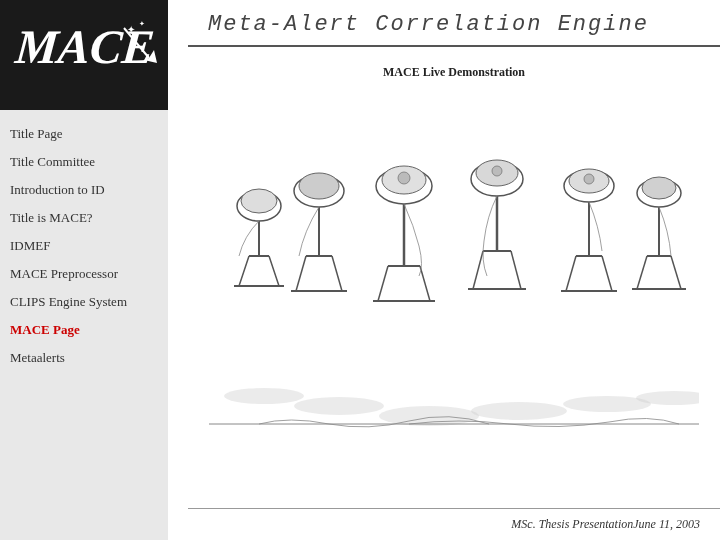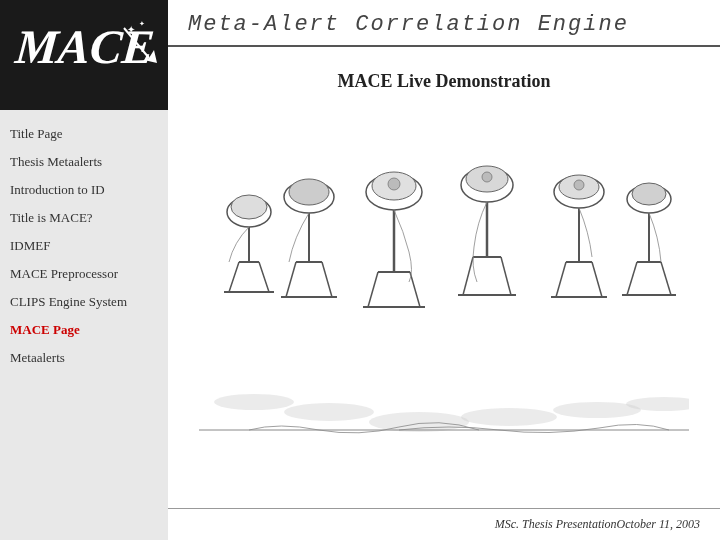--- a/index.html
+++ b/index.html
@@ -57,41 +57,42 @@
       color: #cc0000;
       font-weight: bold;
     }
 
     
     .main {
       flex: 1;
       display: flex;
       flex-direction: column;
       background: #ffffff;
+      margin-left: 20px;
     }
 
     .header {
       padding: 12px 20px 8px 20px;
       border-bottom: 2px solid #555;
     }
 
     .header-title-text {
       font-family: 'Courier New', Courier, monospace;
       font-size: 22px;
       color: #444;
       letter-spacing: 2px;
       font-style: italic;
     }
 
     .subtitle {
       text-align: center;
-      font-size: 18px;
+      font-size: 12px;
       font-weight: bold;
       color: #222;
-      padding: 24px 0 4px 0;
+      padding: 18px 0 4px 0;
     }
 
     .content-area {
       flex: 1;
       display: flex;
       align-items: center;
       justify-content: center;
       padding: 4px 20px;
       overflow: hidden;
     }
@@ -125,21 +126,21 @@
       <polygon points="140,50 145,42 148,55 135,52" fill="white"></polygon>
 
       <text x="118" y="25" font-size="10" fill="white">✦</text>
       <text x="130" y="18" font-size="7" fill="white">✦</text>
     </svg>
   </div>
 
   <nav class="sidebar-nav">
 
   <div class="nav-item">Title Page</div>
-      <div class="nav-item">Thesis Metaalerts</div>
+      <div class="nav-item">Title Committee</div>
       <div class="nav-item">Introduction to ID</div>
       <div class="nav-item">Title is MACE?</div>
       <div class="nav-item">IDMEF</div>
       <div class="nav-item">MACE Preprocessor</div>
       <div class="nav-item">CLIPS Engine System</div>
       <div class="nav-item active">MACE Page</div>
       <div class="nav-item">Metaalerts</div>
     </nav>
 </div>
 
@@ -234,15 +235,15 @@
 
       <line x1="0" y1="278" x2="490" y2="278" stroke="#888" stroke-width="1"></line>
 
       <path d="M50,278 Q80,270 120,278 Q160,285 200,275 Q240,265 280,278" fill="none" stroke="#888" stroke-width="0.8"></path>
       <path d="M200,278 Q250,272 300,278 Q350,284 400,276 Q440,268 470,278" fill="none" stroke="#888" stroke-width="0.8"></path>
     </svg>
   </div>
 
   <div class="footer">
     <span>MSc. Thesis Presentation</span>
-    <span>October 11, 2003</span>
+    <span>June 11, 2003</span>
   </div>
 </div>
 
 </body></html>

